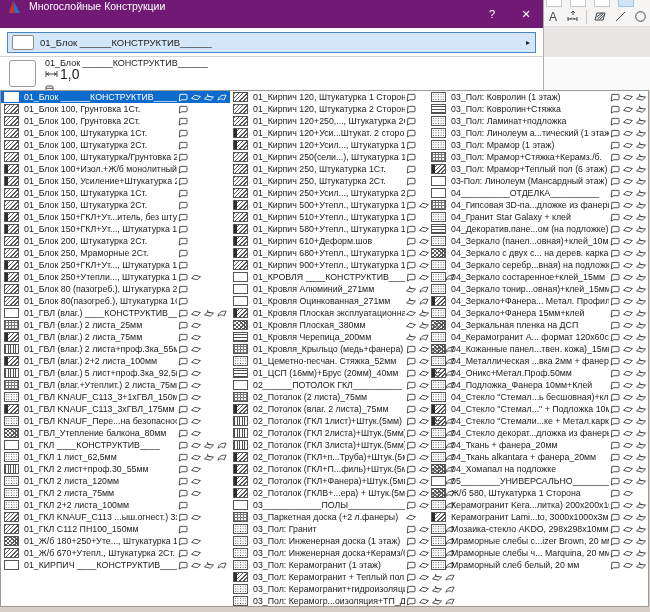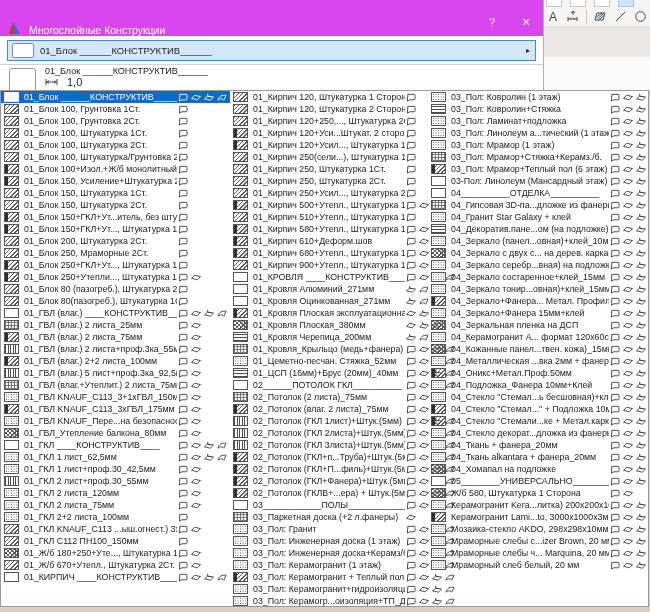--- a/index.html
+++ b/index.html
@@ -15,34 +15,34 @@
   .bg-mid{position:absolute;left:543px;top:27px;width:107px;height:30px;background:#e9e6e4}
   .bg-partials{position:absolute;left:546px;top:0;height:6px;display:flex;gap:8px}
   .bg-partials .pp{width:14px;height:6px;border:1px solid #c9c7c5;border-top:none;background:#fff}
   .bg-partials .pp.hl{background:#cfe4f7;border-color:#9fc5e8}
   .bg-toolbar{position:absolute;left:546px;top:7px;width:102px;height:19px;display:flex;align-items:center;gap:6px;color:#3f4a52}
   .tbtn{width:15px;height:16px;display:flex;align-items:center;justify-content:center;font-size:12px}
   .tb-div{width:1px;height:14px;background:#c8c6c4}
   .tbtn svg{width:13px;height:13px;stroke:#3f4a52;fill:none;stroke-width:1}
   
   .dialog{position:absolute;left:0;top:0;width:544px;height:90px;background:#fff;border-right:1px solid #b3aea9;box-sizing:border-box}
-  .titlebar{height:36px;background:#d946ef;display:flex;align-items:flex-end;color:#fff}
+  .titlebar{height:28px;background:#701a75;display:flex;align-items:flex-start;color:#fff}
   .titlebar .logo{width:15px;height:15px;margin:0 7px 0 7px;flex:none}
   .title-text{font-size:10.5px;flex:1}
   .cap-btn{width:34px;height:28px;display:flex;align-items:center;justify-content:center;font-size:11px;color:#fff;cursor:default}
   .combo-band{height:29px;background:#fff;box-sizing:border-box;border-bottom:1px solid #d5d3d1;display:flex;align-items:center}
   .combo{margin:0 7px;height:21px;flex:1;background:#d4e7f8;border:1px solid #4a86c8;display:flex;align-items:center;box-sizing:border-box}
   .combo .csw{width:20px;height:13px;background:#fff;border:1px solid #8a8a8a;margin:0 6px 0 4px;border-radius:2px;flex:none}
   .combo .ctext{font-size:9.5px;color:#222;flex:1;white-space:nowrap;overflow:hidden}
   .combo .carrow{font-size:8px;color:#222;margin-right:5px}
   .preview{height:33px;display:flex;background:#fff}
   .preview .psw{width:25px;height:25px;background:#fff;border:1px solid #9a9a9a;border-radius:3px;margin:3px 9px 0 9px;flex:none}
   .pmeta{display:flex;flex-direction:column;justify-content:flex-start;padding-top:1px}
   .pname{font-size:9px;color:#222;line-height:11px;white-space:nowrap}
-  .pline{display:flex;align-items:center;gap:9px;font-size:11px;color:#222;line-height:10px}
+  .pline{display:flex;align-items:center;gap:2px;font-size:14px;color:#222;line-height:10px}
   .pline svg{width:13px;height:8px;stroke:#444;fill:none;stroke-width:1}
   .players{margin-top:1px}
   .players svg{width:9px;height:9px;stroke:#555;fill:none;stroke-width:1}
   
   .list{
     position:absolute;left:0;top:90px;width:649px;height:517px;background:#fff;
     border:1px solid #9a9a9a;box-sizing:border-box;display:flex;overflow:hidden;
   }
   .col{display:flex;flex-direction:column;flex:none}
   .col1{width:229px}
@@ -506,32 +506,20 @@
           </svg>
           <svg viewBox="0 0 12 10" class="ic">
             <use href="#ic-roof"></use>
           </svg>
           <svg viewBox="0 0 12 10" class="ic">
             <use href="#ic-shell"></use>
           </svg>
         </span>
   </div>
       <div class="row">
-    <span class="sw sw-dots"></span>
-    <span class="lab">01_ГКЛ 1 лист+проф.30_42,5мм</span>
-    <span class="ics">
-          <svg viewBox="0 0 12 10" class="ic">
-            <use href="#ic-wall"></use>
-          </svg>
-          <svg viewBox="0 0 12 10" class="ic">
-            <use href="#ic-slab"></use>
-          </svg>
-        </span>
-  </div>
-      <div class="row">
     <span class="sw sw-vlines"></span>
     <span class="lab">01_ГКЛ 2 лист+проф.30_55мм</span>
     <span class="ics">
           <svg viewBox="0 0 12 10" class="ic">
             <use href="#ic-wall"></use>
           </svg>
           <svg viewBox="0 0 12 10" class="ic">
             <use href="#ic-slab"></use>
           </svg>
         </span>

